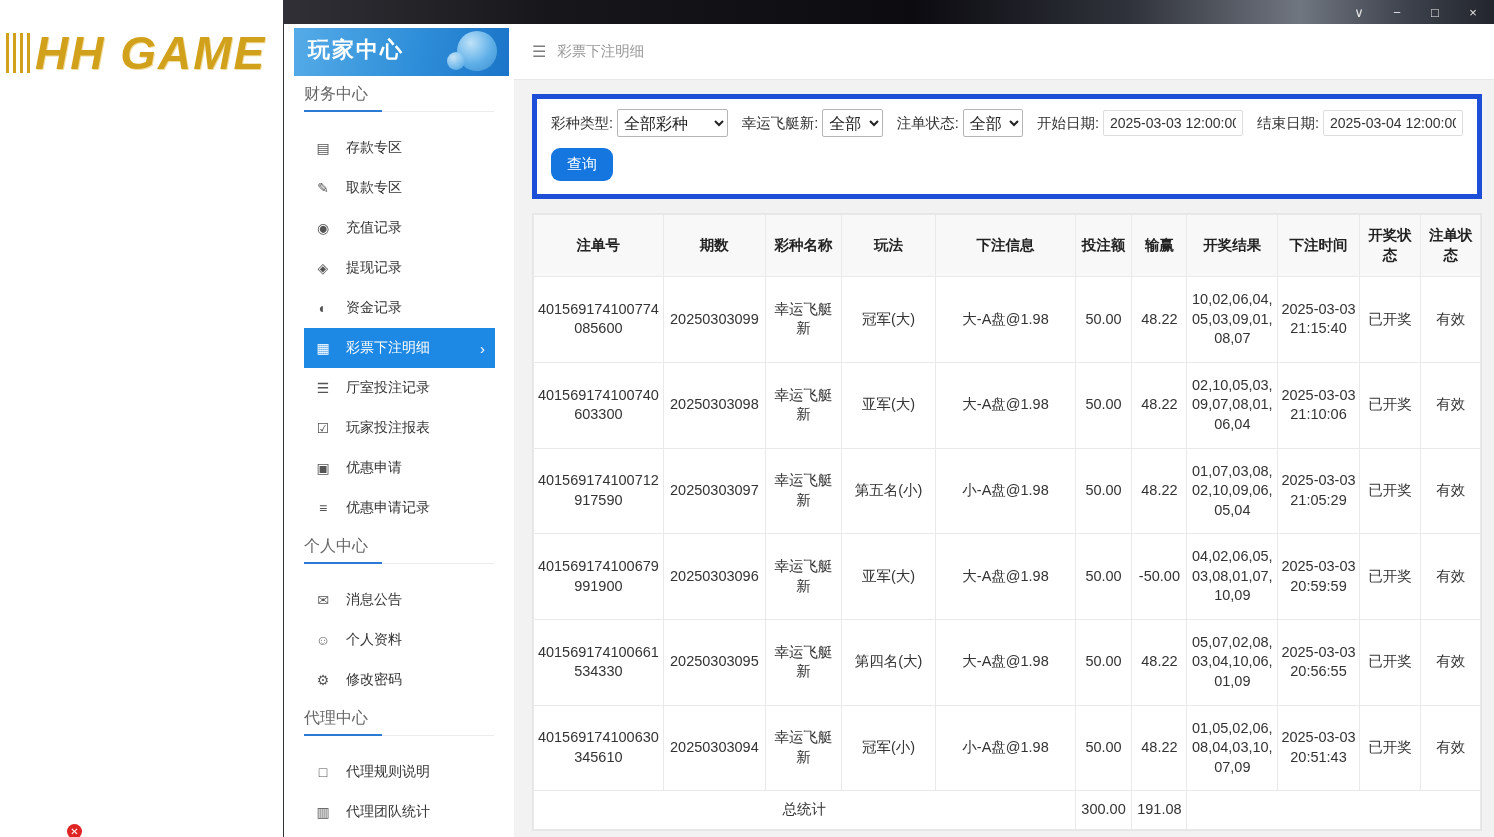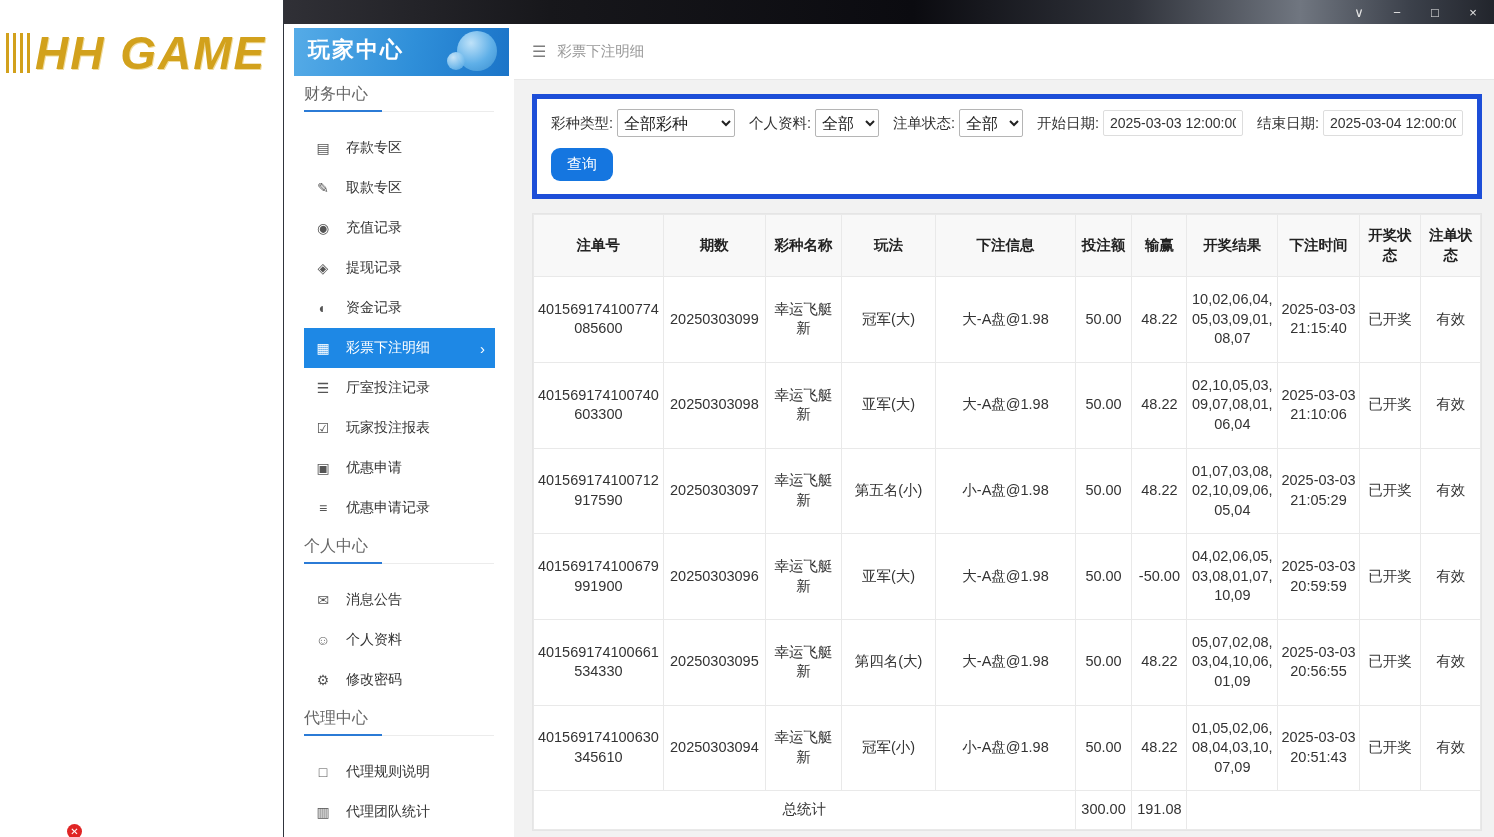--- a/index.html
+++ b/index.html
@@ -171,21 +171,21 @@
         <span class="hamburger">☰</span>
         <span class="topbar-title">彩票下注明细</span>
       </div>
       <div class="content">
         <div class="filter-panel">
           <div class="filter-row">
             <span class="f-label">彩种类型:</span>
             <select class="sel-wide f-gap">
               <option>全部彩种</option>
             </select>
-            <span class="f-label">个人资料:</span>
+            <span class="f-label">幸运飞艇新:</span>
             <select class="sel-small f-gap">
               <option>全部</option>
             </select>
             <span class="f-label">注单状态:</span>
             <select class="sel-small f-gap">
               <option>全部</option>
             </select>
             <span class="f-label">开始日期:</span>
             <input class="date-input f-gap" value="2025-03-03 12:00:00" style="">
             <span class="f-label">结束日期:</span>

